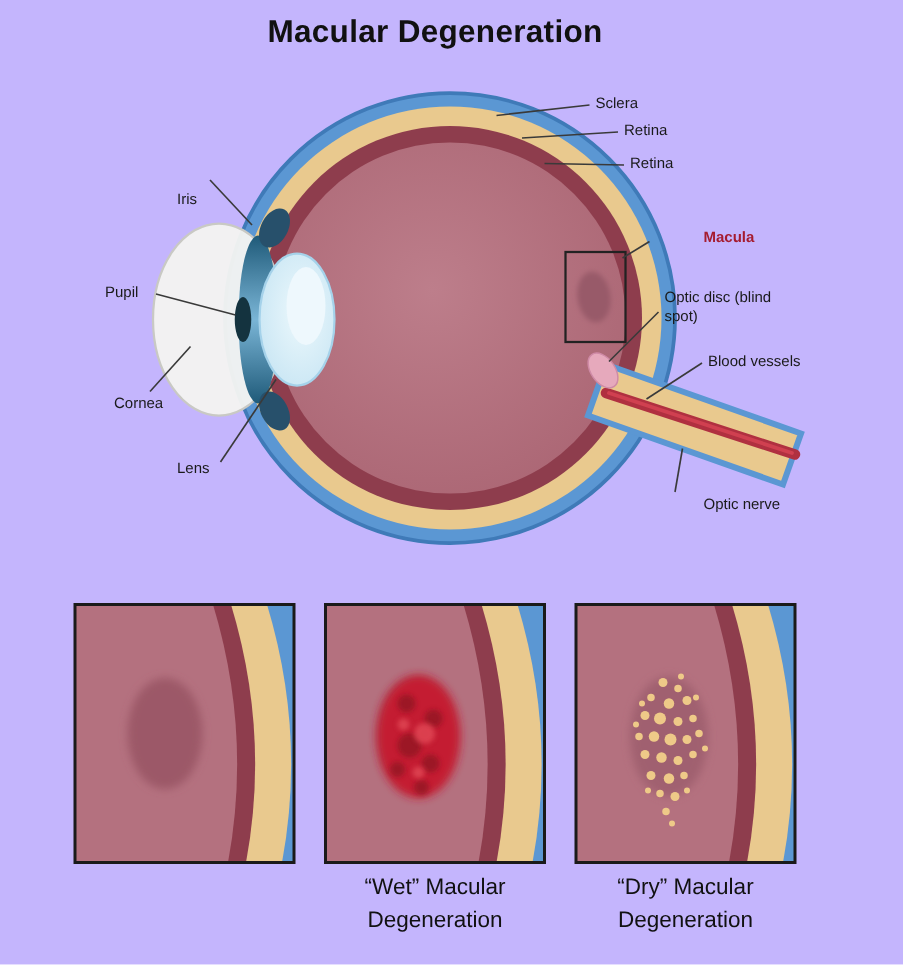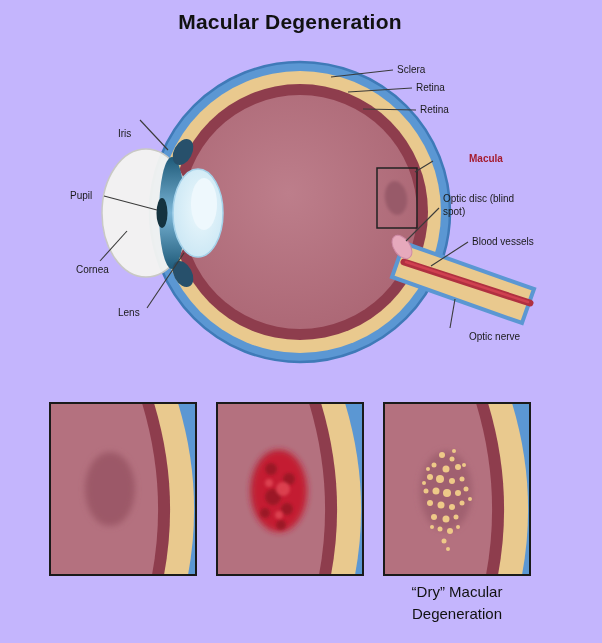--- a/index.html
+++ b/index.html
@@ -171,14 +171,15 @@
   <div class="label" style="left:420px;top:103px;">Retina</div>
   <div class="label red" style="left:437px;top:152px;padding-left:32px;">Macula</div>
   <div class="label" style="left:443px;top:192px;width:72px;">Optic disc (blind spot)</div>
   <div class="label" style="left:472px;top:235px;">Blood vessels</div>
   <div class="label" style="left:433px;top:330px;margin-left:36px;">Optic nerve</div>
   <div class="label" style="left:118px;top:111px;margin-top:16px;">Iris</div>
   <div class="label" style="left:70px;top:189px;">Pupil</div>
   <div class="label" style="left:76px;top:263px;">Cornea</div>
   <div class="label" style="left:118px;top:306px;">Lens</div>
 
+  <div class="caption" style="left:217px;">“Wet” Macular Degeneration</div>
   <div class="caption" style="left:384px;">“Dry” Macular Degeneration</div>
 </div>
 
 </body></html>

